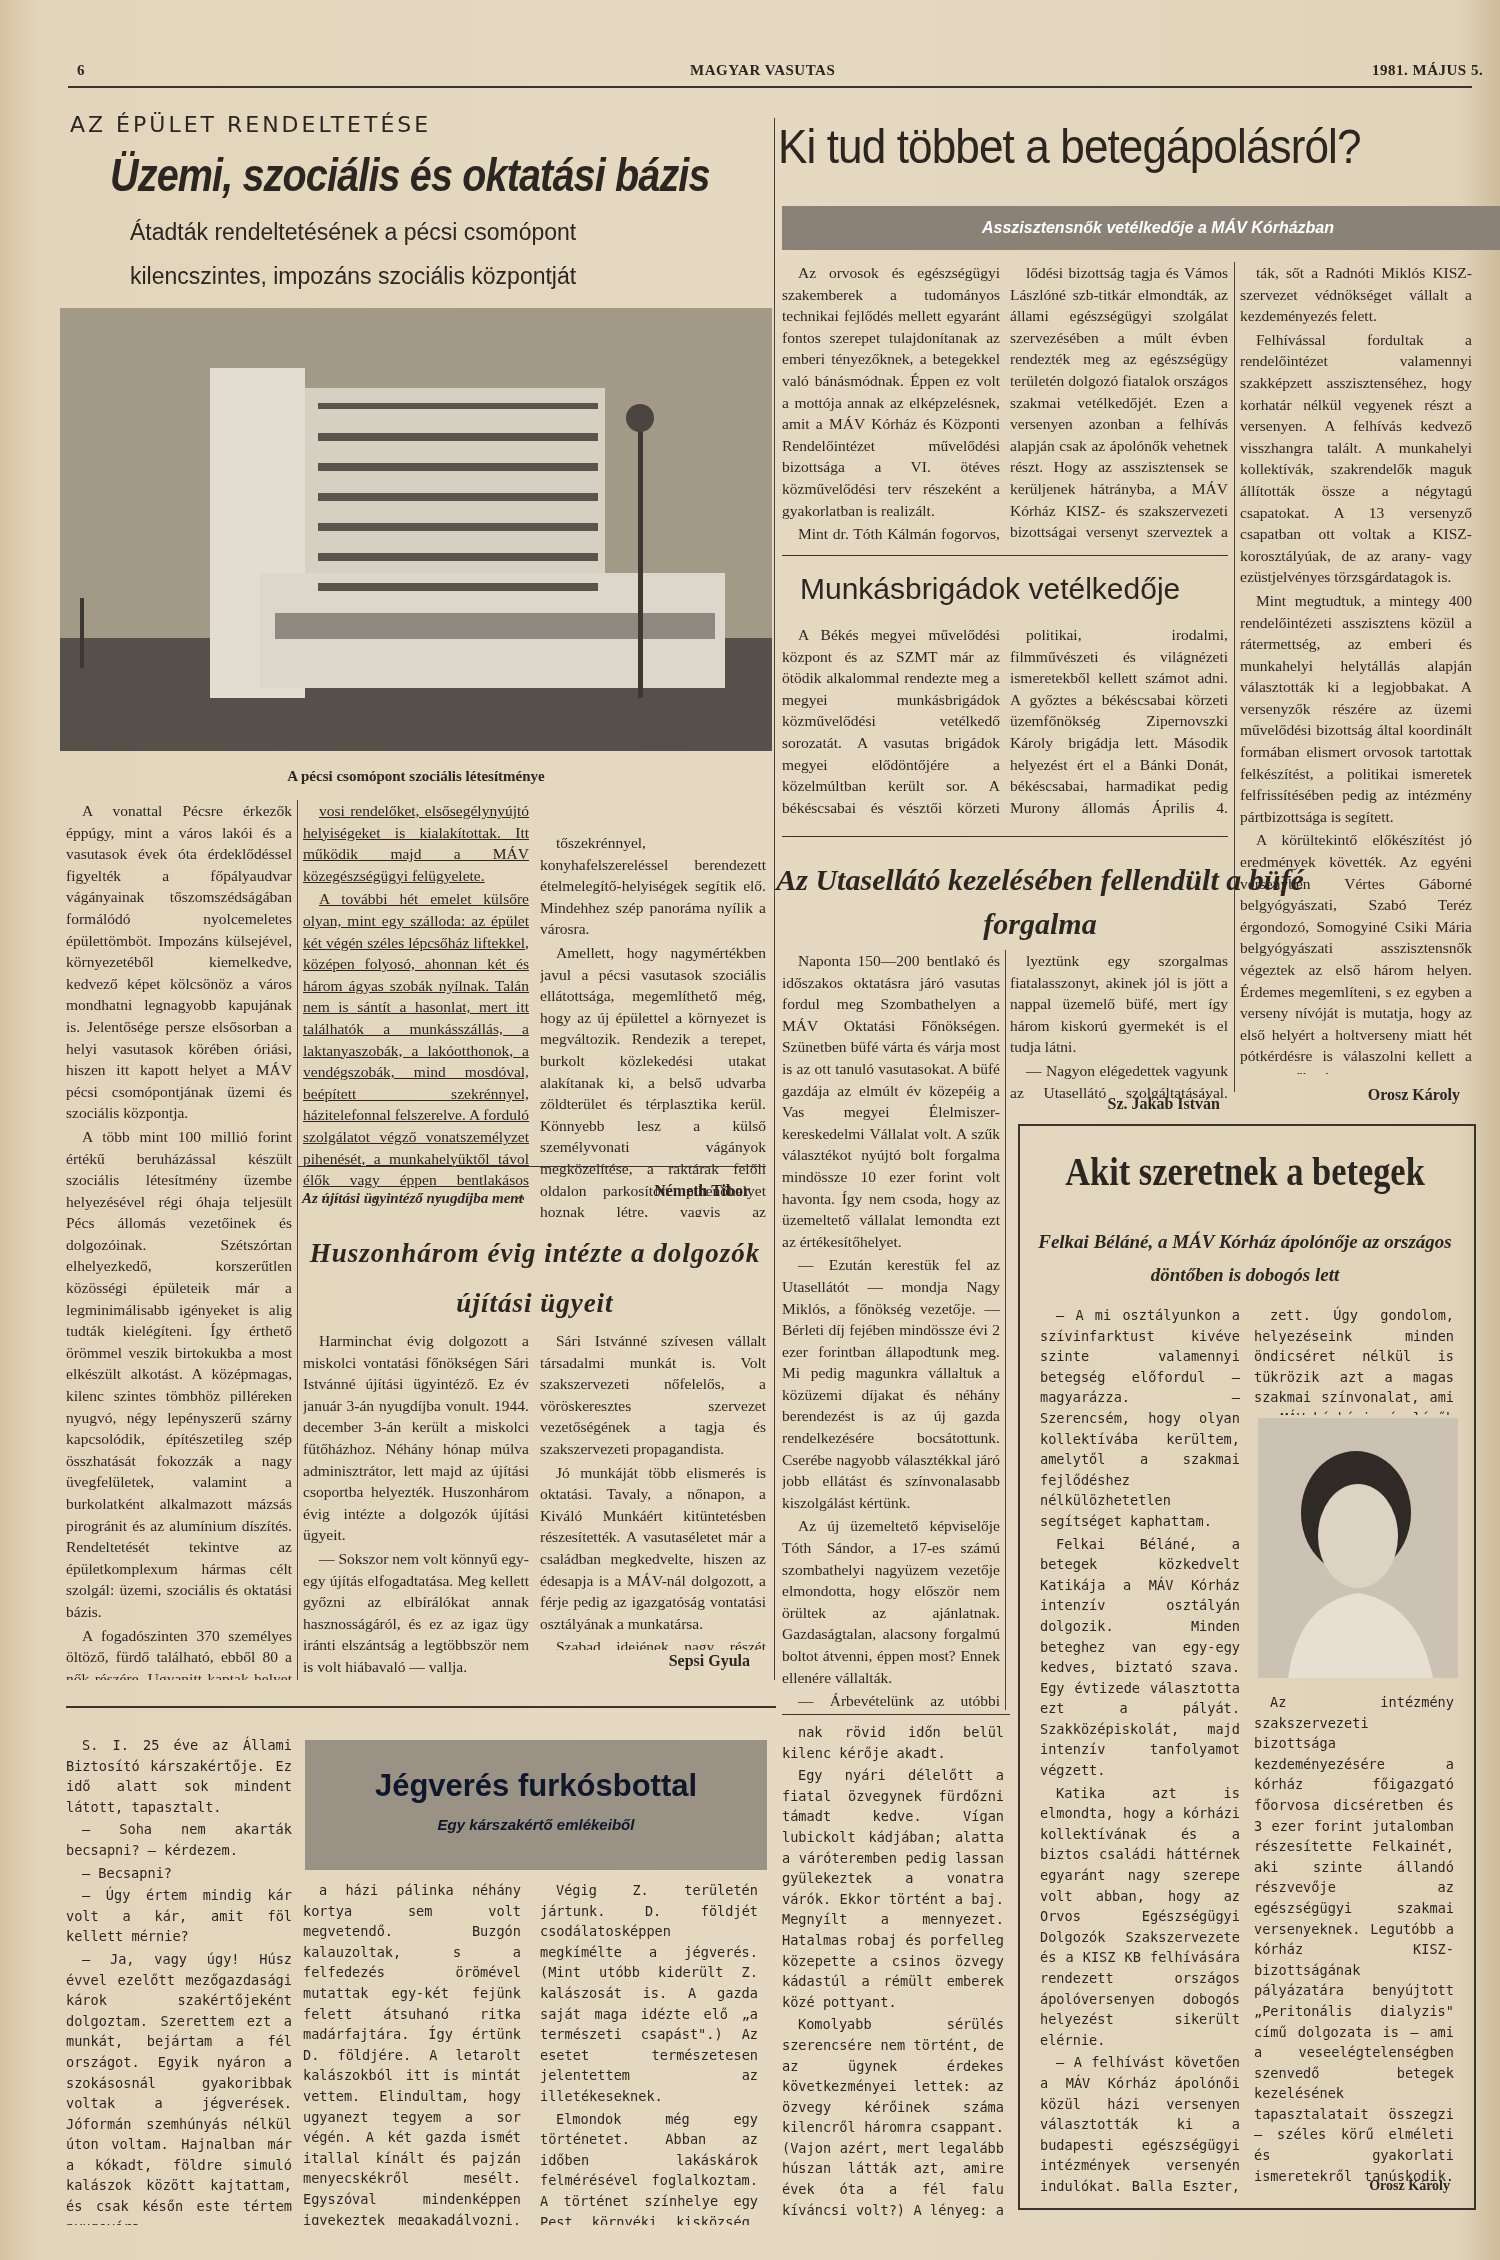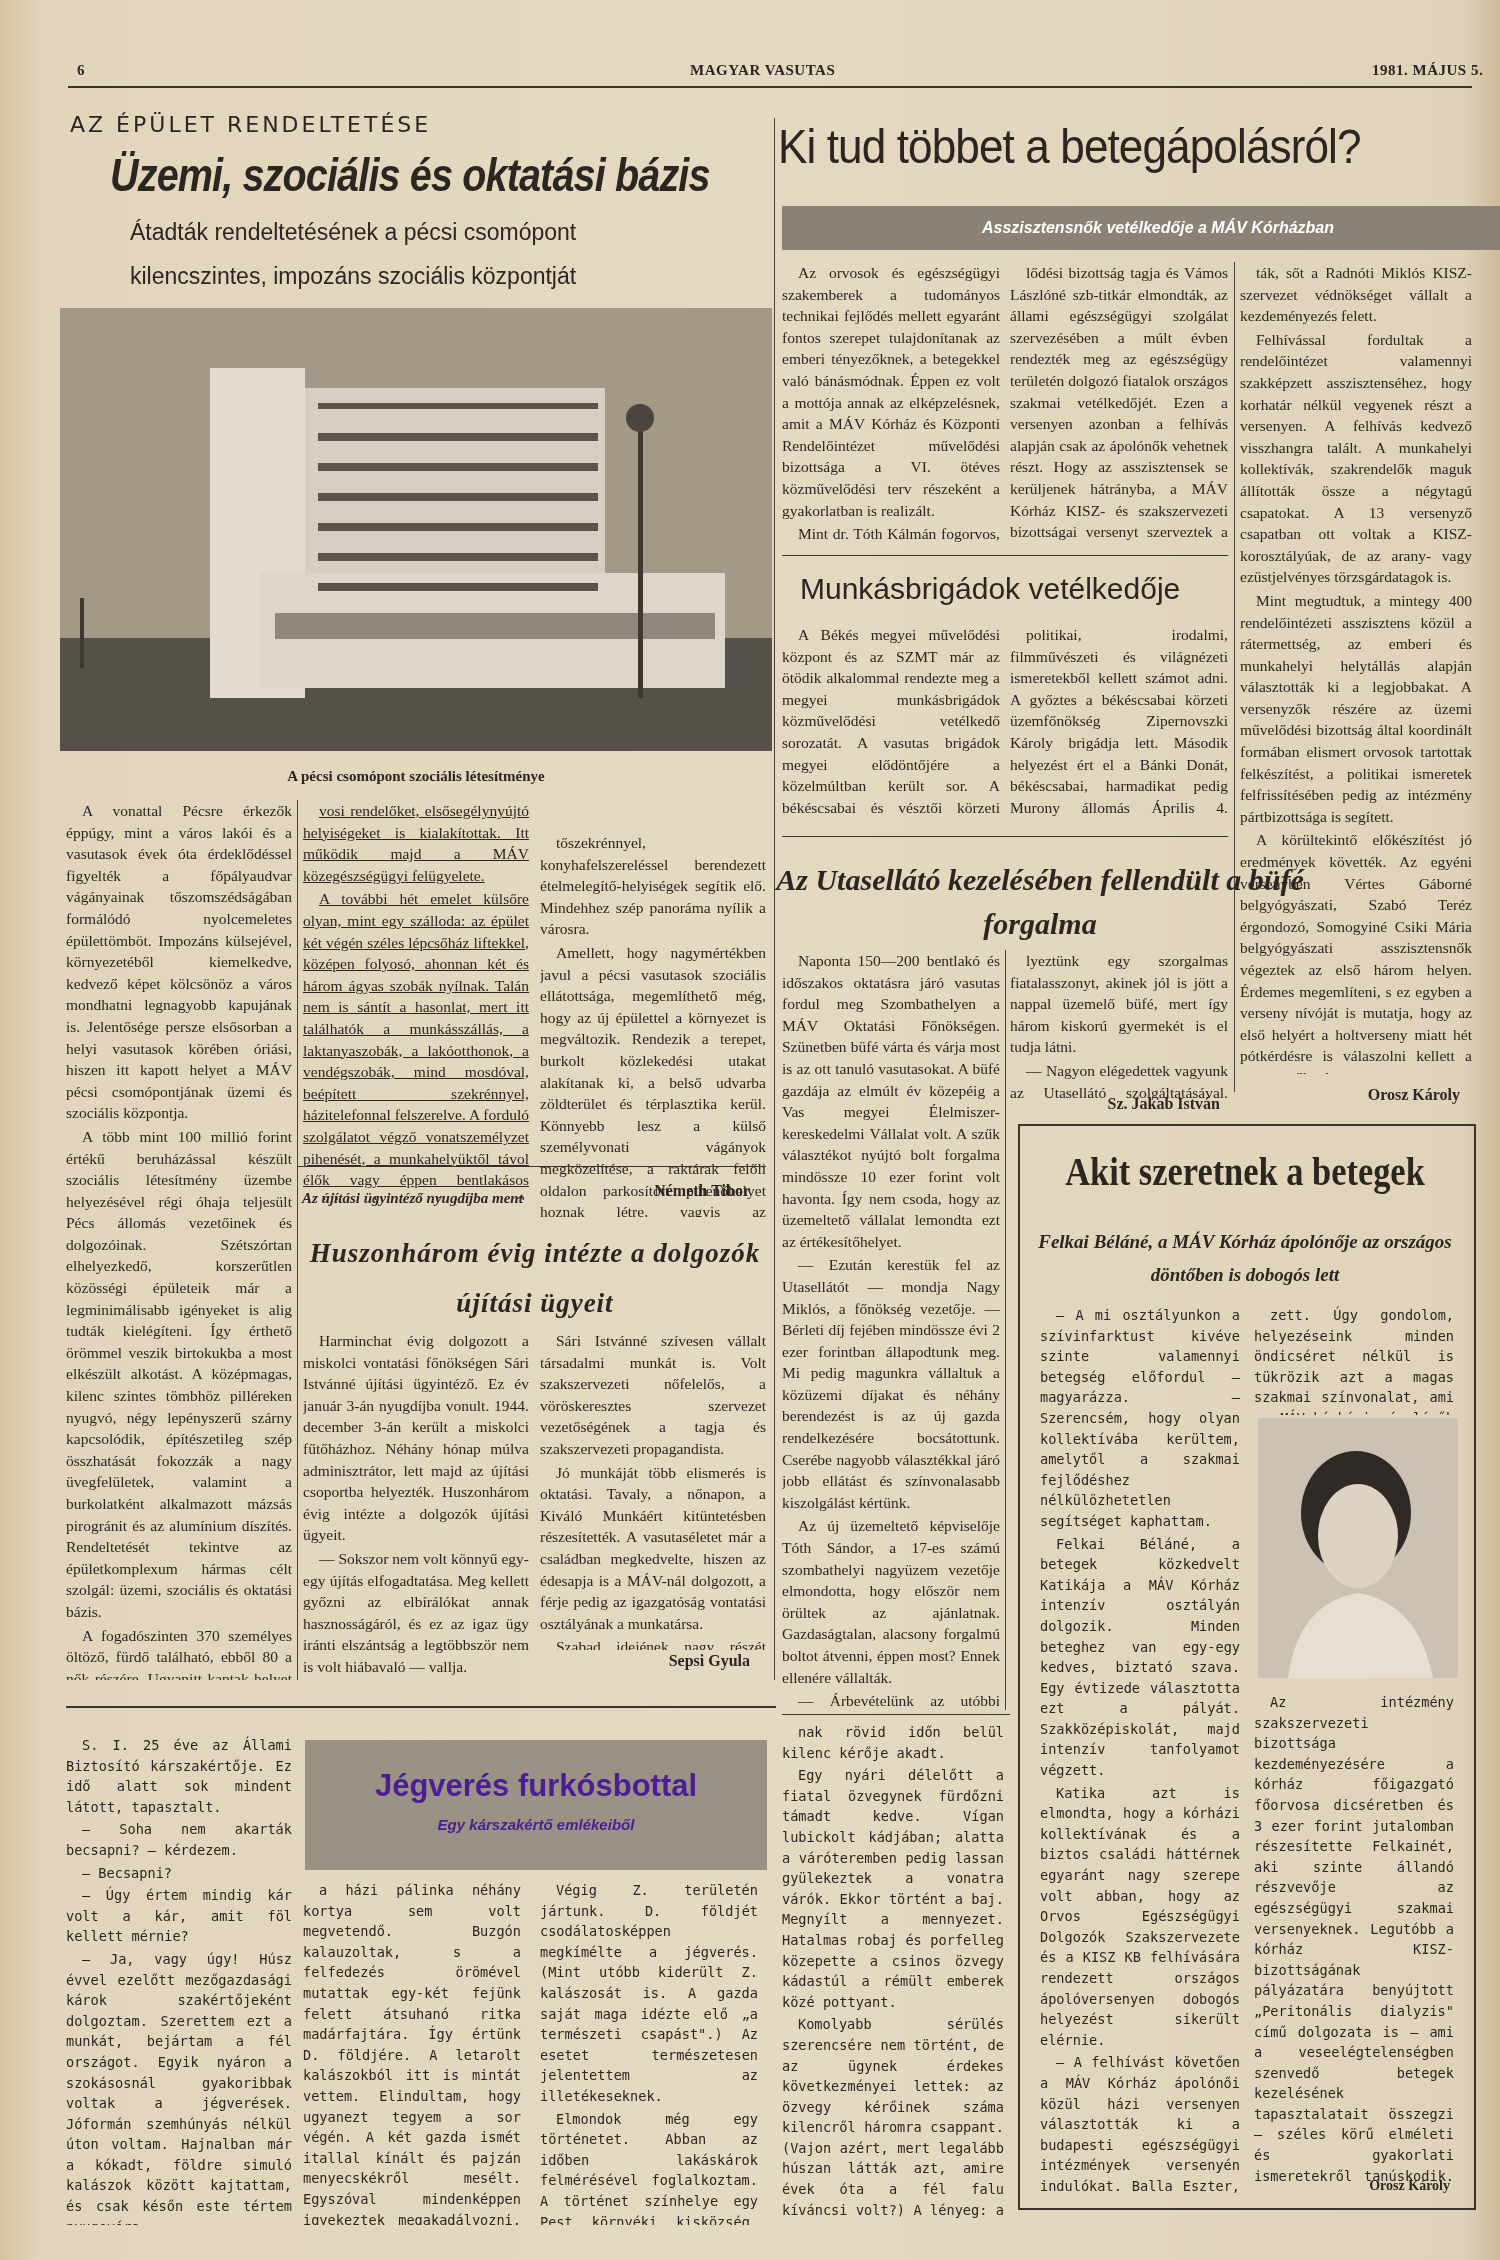--- a/index.html
+++ b/index.html
@@ -51,21 +51,21 @@
   .head-akit { position: absolute; left: 1020px; top: 1148px; width: 450px; text-align: center; font-size: 40px; font-weight: bold; transform: scaleX(0.86); }
   .deck-akit { position: absolute; left: 1030px; top: 1225px; width: 430px; text-align: center; font-size: 19px; line-height: 33px; font-style: italic; font-weight: bold; }
   .photo-nurse {
     position: absolute; left: 1258px; top: 1418px; width: 200px; height: 260px;
     background: radial-gradient(ellipse at 50% 40%, #e8e1d4 0%, #cfc6b7 50%, #b9afa0 100%); overflow: hidden;
   }
   .kicker-ujitasi { position: absolute; left: 302px; top: 1190px; font-size: 15px; font-weight: bold; font-style: italic; }
   .head-huszon { position: absolute; left: 300px; top: 1228px; width: 470px; text-align: center; font-size: 27px; line-height: 50px; font-weight: bold; font-style: italic; letter-spacing: 1px; }
   .band-jeg {
     position: absolute; left: 305px; top: 1740px; width: 462px; height: 130px; background: #9a9285;
-    text-align: center; font-family: "Liberation Sans", sans-serif; color: #4c1d95;
+    text-align: center; font-family: "Liberation Sans", sans-serif; color: #0f172a;
   }
   .band-jeg .t1 { display: block; margin-top: 28px; font-size: 31px; font-weight: bold; }
   .band-jeg .t2 { display: block; margin-top: 12px; font-size: 15px; font-style: italic; font-weight: bold; }
   .pagenum { left: 77px; }
   .title { left: 690px; }
   .date { left: 1372px; }
 </style>
 </head>
 <body>
 

